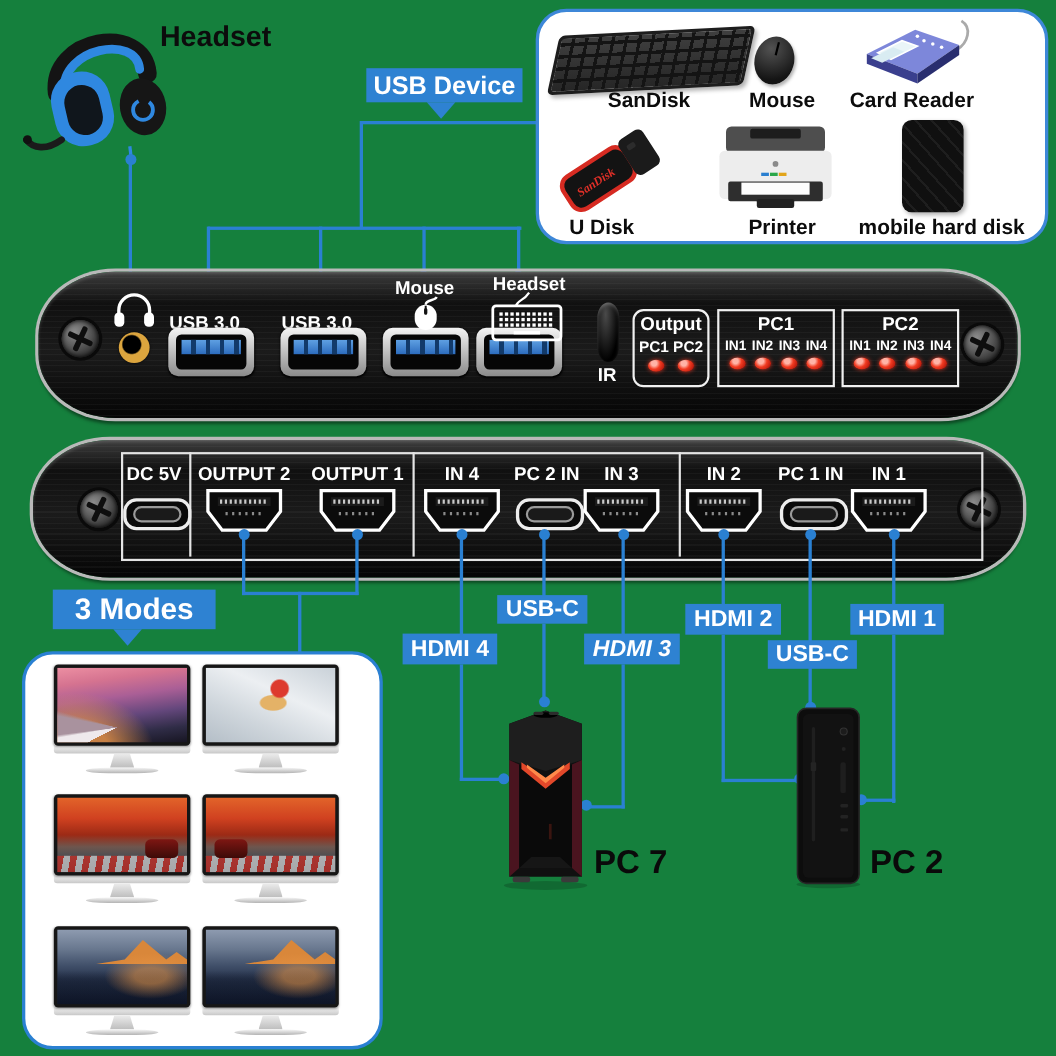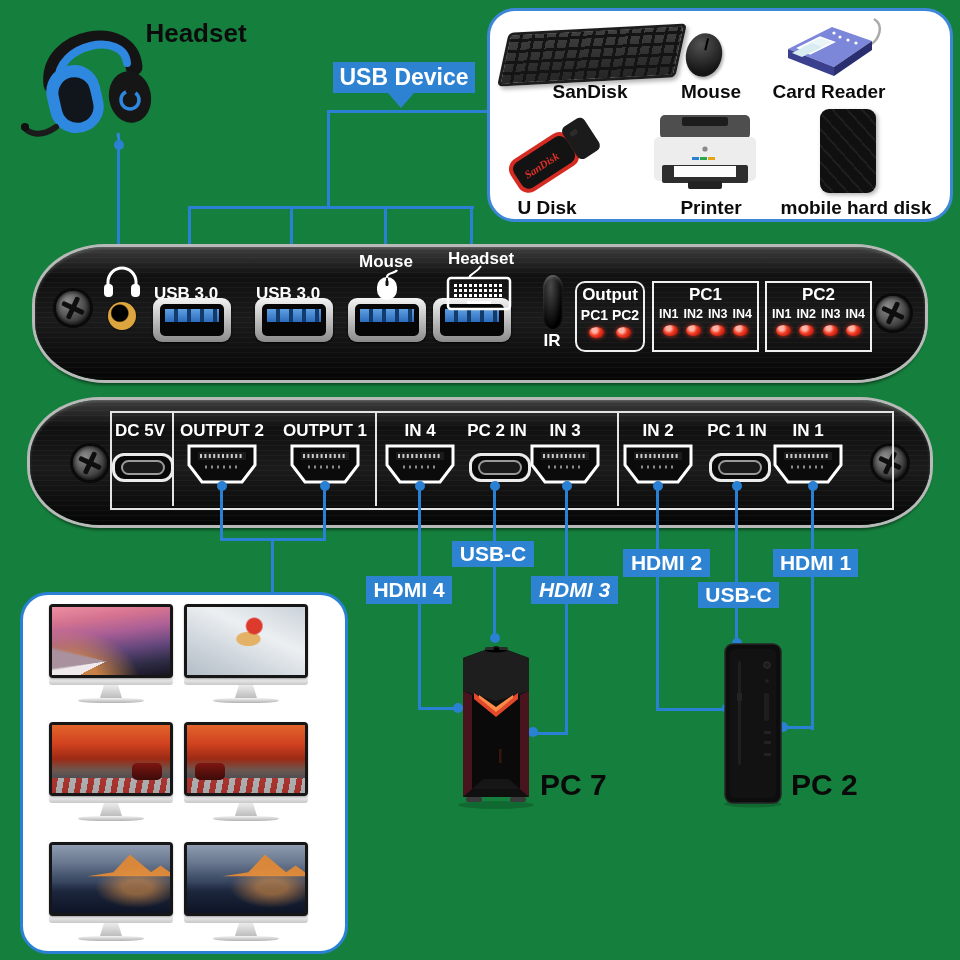--- a/index.html
+++ b/index.html
@@ -418,20 +418,23 @@
   <div class="badge" style="left:623px;top:549px;width:87px;height:28px;font-size:21px;">
       <span>HDMI 2</span>
     </div>
   <div class="badge" style="left:698px;top:582px;width:81px;height:26px;font-size:21px;">
       <span>USB-C</span>
     </div>
   <div class="badge" style="left:773px;top:549px;width:85px;height:28px;font-size:21px;">
       <span>HDMI 1</span>
     </div>
 
+  <div class="badge pointer" style="left:48px;top:536px;width:148px;height:36px;font-size:27px;">
+    <span>3 Modes</span>
+  </div>
   <div class="bigbox" style="left:20px;top:592px;width:322px;height:356px;border-width:3px;border-color:#2a80d2;"></div>
 
   <div class="monitor" style="left:47px;top:604px;">
     <div class="mscreen">
         <div class="screen">
           <div class="img img-mountain"></div>
         </div>
       </div>
     <div class="mchin"></div>
       <div class="mstand"></div>

